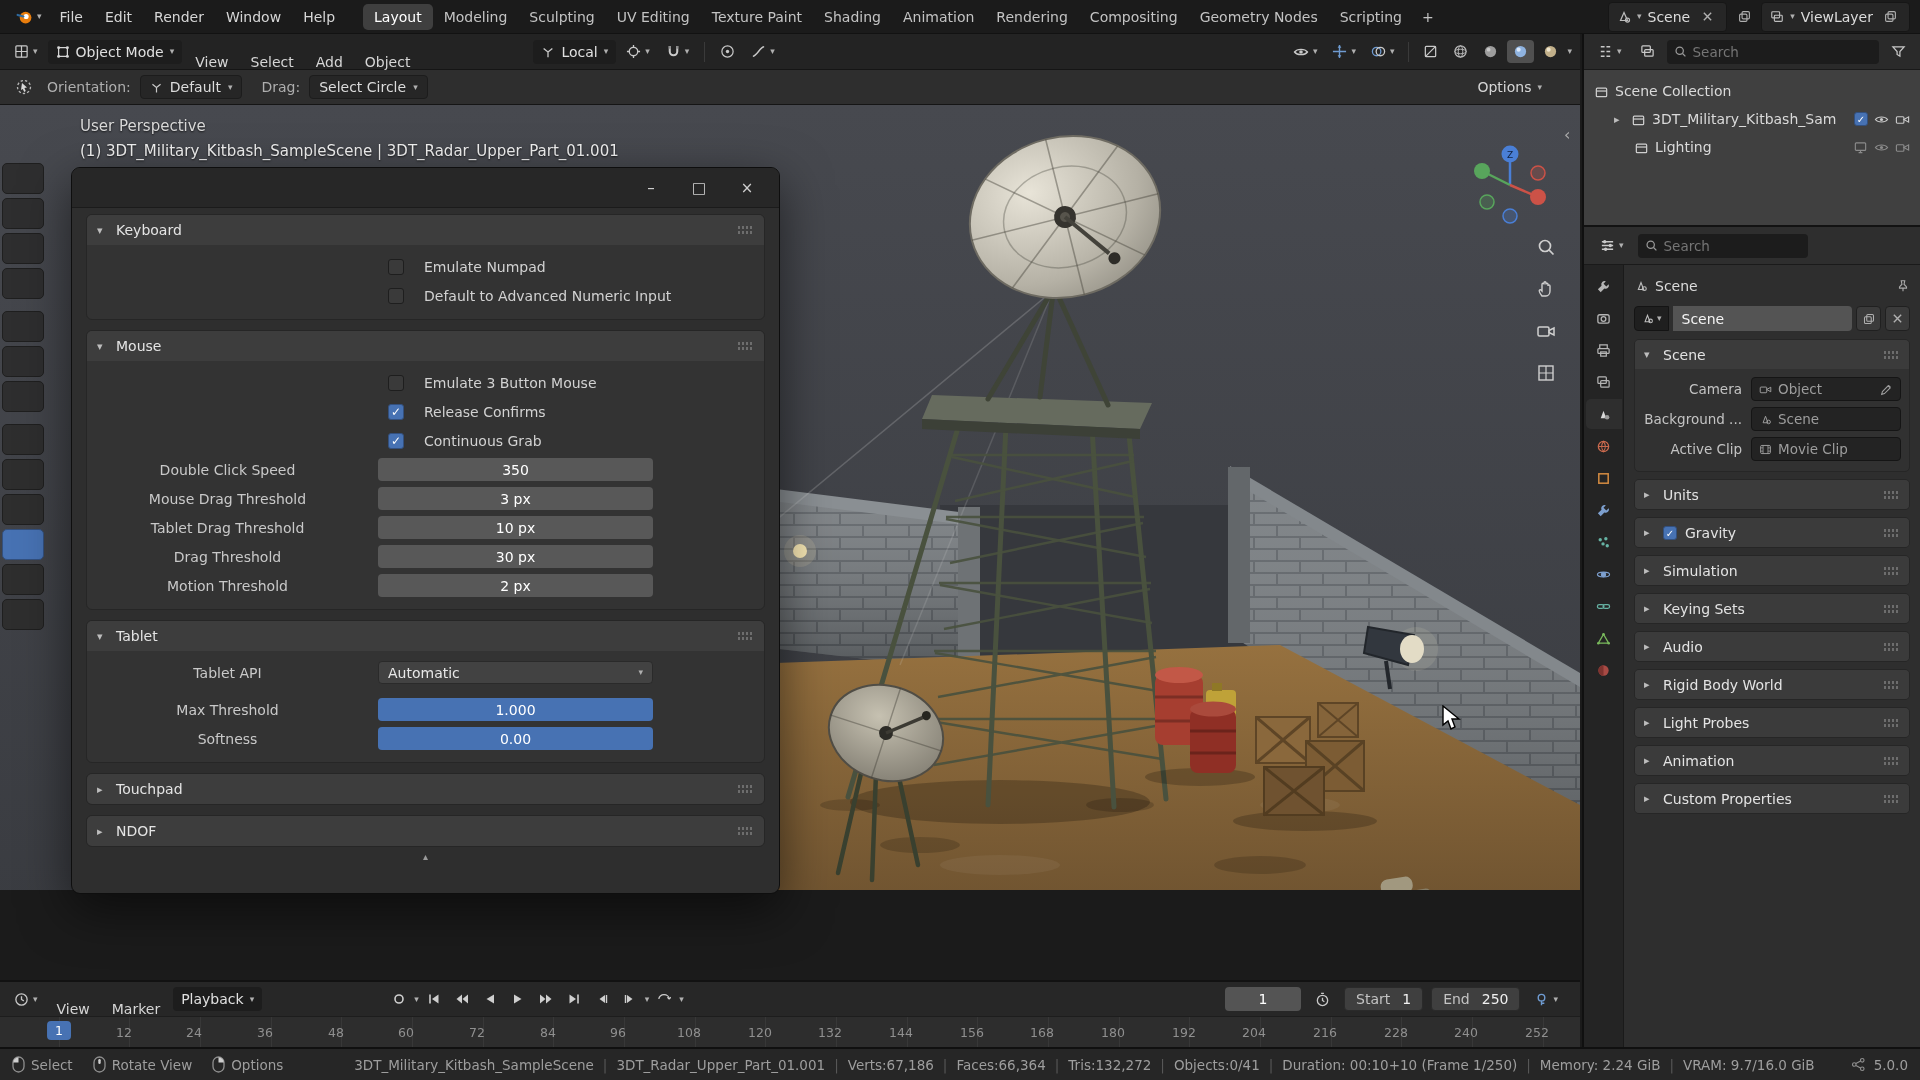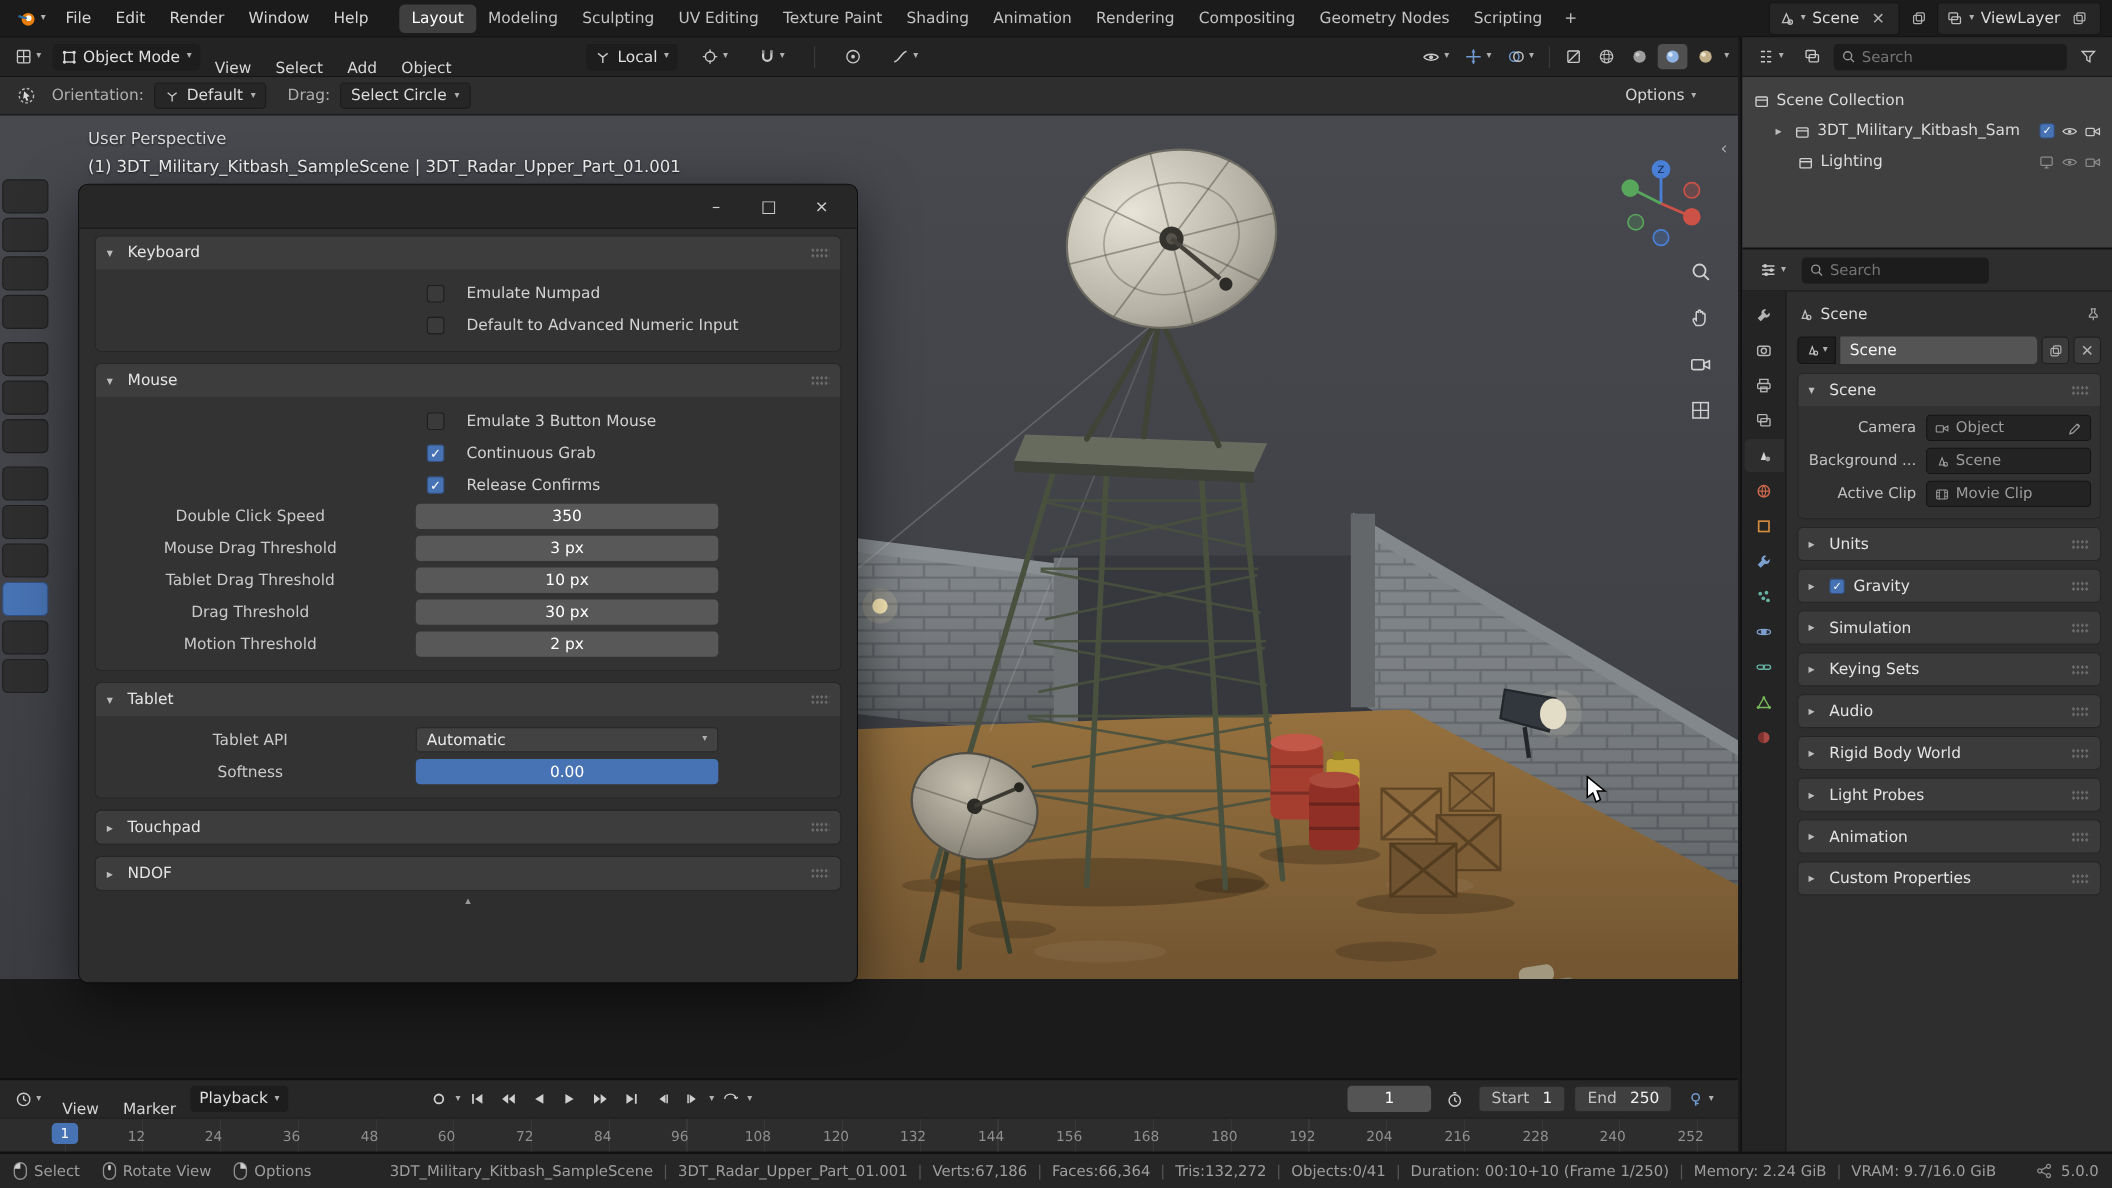--- a/index.html
+++ b/index.html
@@ -19,21 +19,21 @@
 .tb-right{margin-left:auto;display:flex;align-items:center;gap:6px;}
 .tb-widget{display:flex;align-items:center;gap:6px;background:#262626;border:1px solid #161616;border-radius:4px;padding:3px 8px;color:#dcdcdc;white-space:nowrap;}
 .sbtn-sm{width:22px;height:22px;display:flex;align-items:center;justify-content:center;color:#b5b5b5;}
 
 
 .vph{position:absolute;left:0;top:34px;width:1580px;height:36px;background:#232323;display:flex;align-items:center;padding:0 8px;gap:4px;border-bottom:1px solid #151515;}
 .ib{display:flex;align-items:center;gap:4px;padding:4px 6px;border-radius:4px;color:#c9c9c9;}
 .ib.active{background:#505050;}
 .dd{display:flex;align-items:center;gap:6px;background:#1d1d1d;border-radius:4px;padding:4px 8px;color:#e0e0e0;white-space:nowrap;}
 .vmenu{padding:4px 9px;color:#d6d6d6;margin-top:20px;}
-.vph .mid{margin-left:110px;display:flex;align-items:center;gap:16px;}
+.vph .mid{margin-left:110px;display:flex;align-items:center;gap:4px;}
 .vph .right{margin-left:auto;display:flex;align-items:center;gap:3px;}
 .sep{width:1px;height:20px;background:#3a3a3a;margin:0 5px;}
 
 
 .toolrow{position:absolute;left:0;top:70px;width:1580px;height:35px;background:#2e2e2e;display:flex;align-items:center;padding:0 10px;gap:9px;border-bottom:1px solid #151515;}
 .tlabel{color:#aeaeae;}
 .dd2{display:flex;align-items:center;gap:7px;background:#262626;border:1px solid #1c1c1c;border-radius:4px;padding:3px 9px;color:#dcdcdc;white-space:nowrap;}
 .opt{display:flex;gap:6px;align-items:center;color:#d6d6d6;margin-left:auto;margin-right:28px;}
 
 
@@ -619,25 +619,25 @@
           <span>Mouse</span>
           <span class="grip"></span>
         </div>
         <div class="sect-b">
           <div class="cbrow">
             <span class="cb"></span>
             <span>Emulate 3 Button Mouse</span>
           </div>
           <div class="cbrow">
             <span class="cb on"></span>
-            <span>Continuous Grab</span>
+            <span>Release Confirms</span>
           </div>
           <div class="cbrow">
             <span class="cb on"></span>
-            <span>Release Confirms</span>
+            <span>Continuous Grab</span>
           </div>
           <div class="prow">
             <span class="plabel">Double Click Speed</span>
             <div class="pfield">
                 <span>350</span>
               </div>
           </div>
           <div class="prow">
             <span class="plabel">Mouse Drag Threshold</span>
             <div class="pfield">
@@ -671,20 +671,26 @@
           <span>Tablet</span>
           <span class="grip"></span>
         </div>
         <div class="sect-b">
           <div class="prow">
             <span class="plabel">Tablet API</span>
             <div class="pdd">
               <span>Automatic</span>
               <span class="chev">▾</span>
             </div>
+          </div>
+          <div class="prow" style="margin-top:8px">
+            <span class="plabel">Max Threshold</span>
+            <div class="pslider">
+                <span>1.000</span>
+              </div>
           </div>
           <div class="prow">
             <span class="plabel">Softness</span>
             <div class="pslider">
                 <span>0.00</span>
               </div>
           </div>
         </div>
       </div>
 

